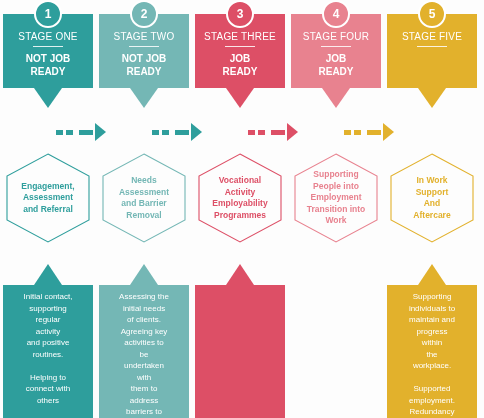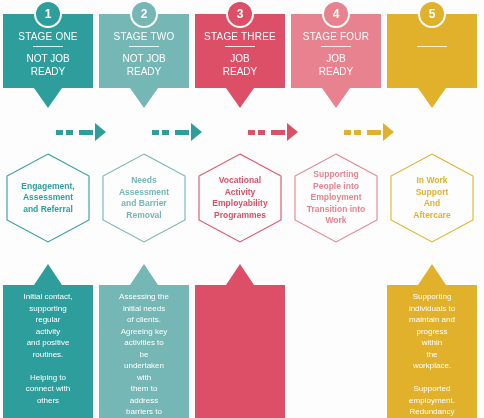--- a/index.html
+++ b/index.html
@@ -87,21 +87,21 @@
     background: rgba(255,255,255,0.85);
   }
   .stage-status {
     position: absolute;
     top: 52px;
     left: 0;
     width: 90px;
     text-align: center;
     color: #ffffff;
     font-size: 10px;
-    font-weight: normal;
+    font-weight: bold;
     line-height: 13px;
     white-space: pre-line;
   }
 
   
   .arrow-row {
     position: absolute;
     top: 120px;
     left: 56px;
     width: 86px;
@@ -319,20 +319,21 @@
 Employment
 Transition into
 Work</div>
       </div>
     </div>
     <div class="col" style="--c: #e2b12c; --ac: #e2b12c;">
       <div class="header-wrap">
         <div class="header-body"></div>
         <div class="header-tail"></div>
         <div class="num-circle">5</div>
+        <div class="stage-label">STAGE FIVE</div>
         <div class="stage-rule"></div>
       </div>
       <div class="hex-wrap">
         <svg class="hex-svg" width="86" height="92" viewBox="0 0 86 92">
           <polygon points="43,2 84,24 84,68 43,90 2,68 2,24" fill="none" stroke="#e2b12c" stroke-width="1.1"></polygon>
         </svg>
         <div class="hex-text" style="color:#e2b12c">In Work
 Support
 And
 Aftercare</div>

